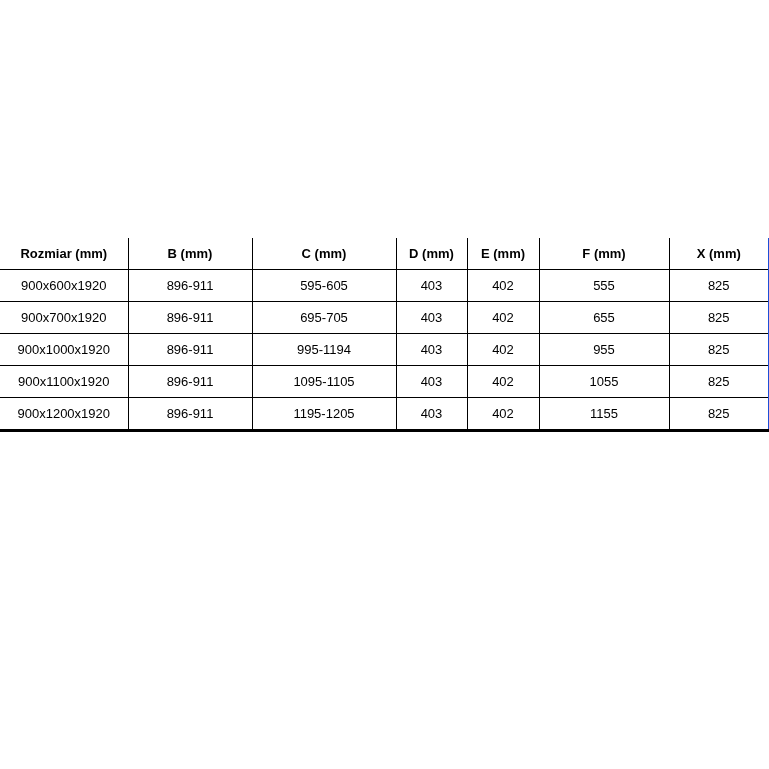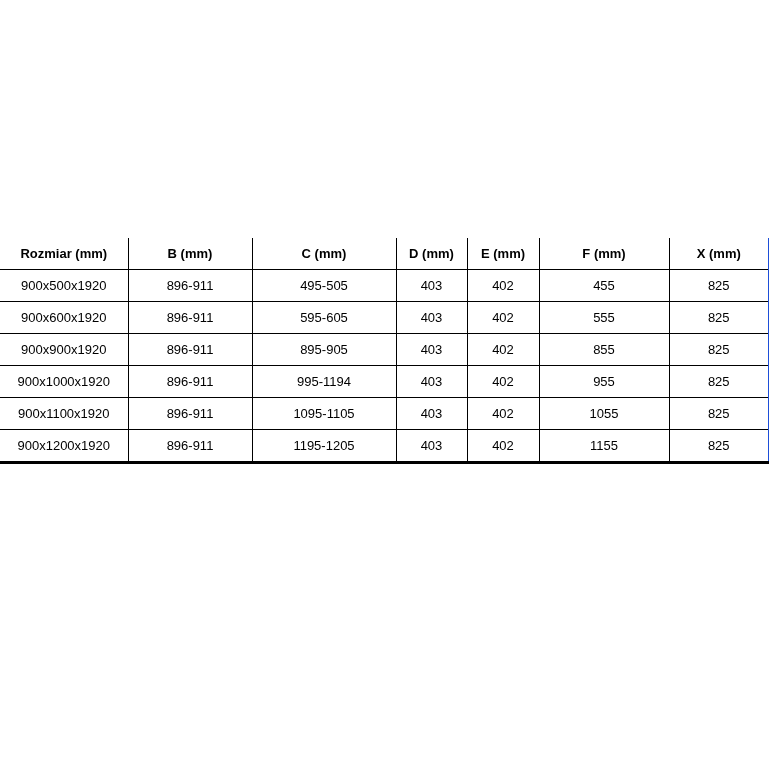--- a/index.html
+++ b/index.html
@@ -77,44 +77,35 @@
           <th>B (mm)</th>
           <th>C (mm)</th>
           <th>D (mm)</th>
           <th>E (mm)</th>
           <th>F (mm)</th>
           <th>X (mm)</th>
         </tr>
     </thead>
     <tbody>
         <tr>
-          <td>900x500x1920</td>
-          <td>896-911</td>
-          <td>495-505</td>
-          <td>403</td>
-          <td>402</td>
-          <td>455</td>
-          <td>825</td>
-        </tr>
-        <tr>
           <td>900x600x1920</td>
           <td>896-911</td>
           <td>595-605</td>
           <td>403</td>
           <td>402</td>
           <td>555</td>
           <td>825</td>
         </tr>
         <tr>
-          <td>900x900x1920</td>
+          <td>900x700x1920</td>
           <td>896-911</td>
-          <td>895-905</td>
+          <td>695-705</td>
           <td>403</td>
           <td>402</td>
-          <td>855</td>
+          <td>655</td>
           <td>825</td>
         </tr>
         <tr>
           <td>900x1000x1920</td>
           <td>896-911</td>
           <td>995-1194</td>
           <td>403</td>
           <td>402</td>
           <td>955</td>
           <td>825</td>

